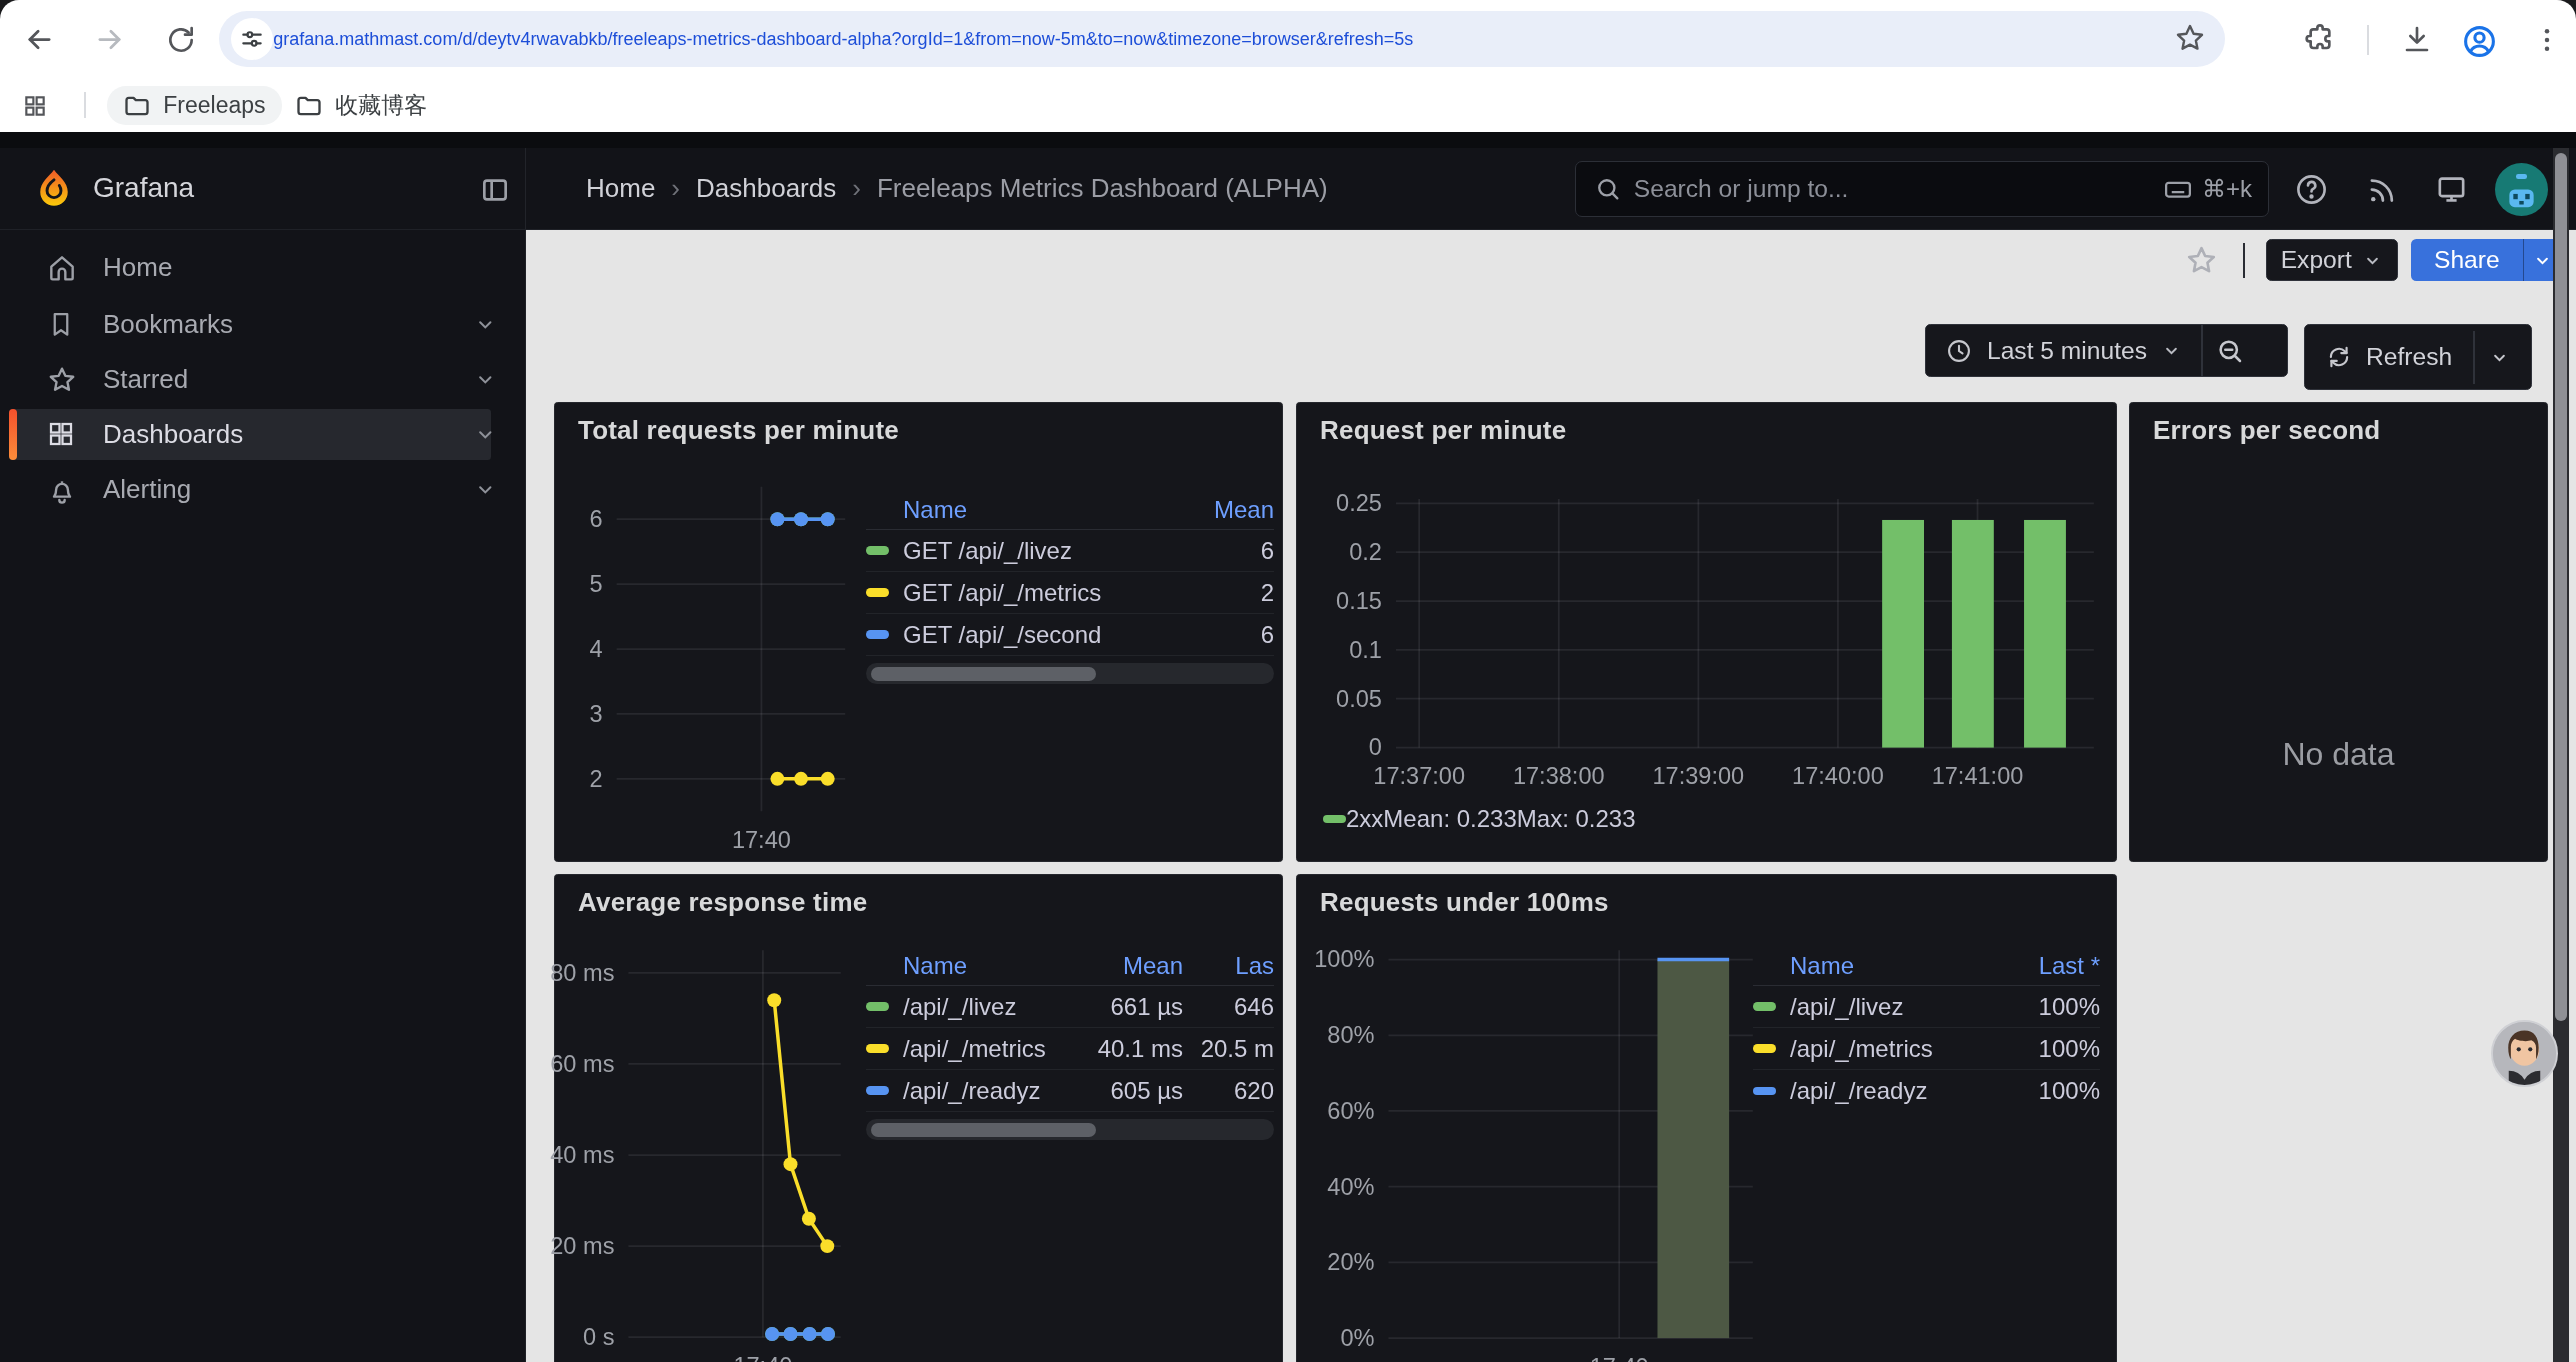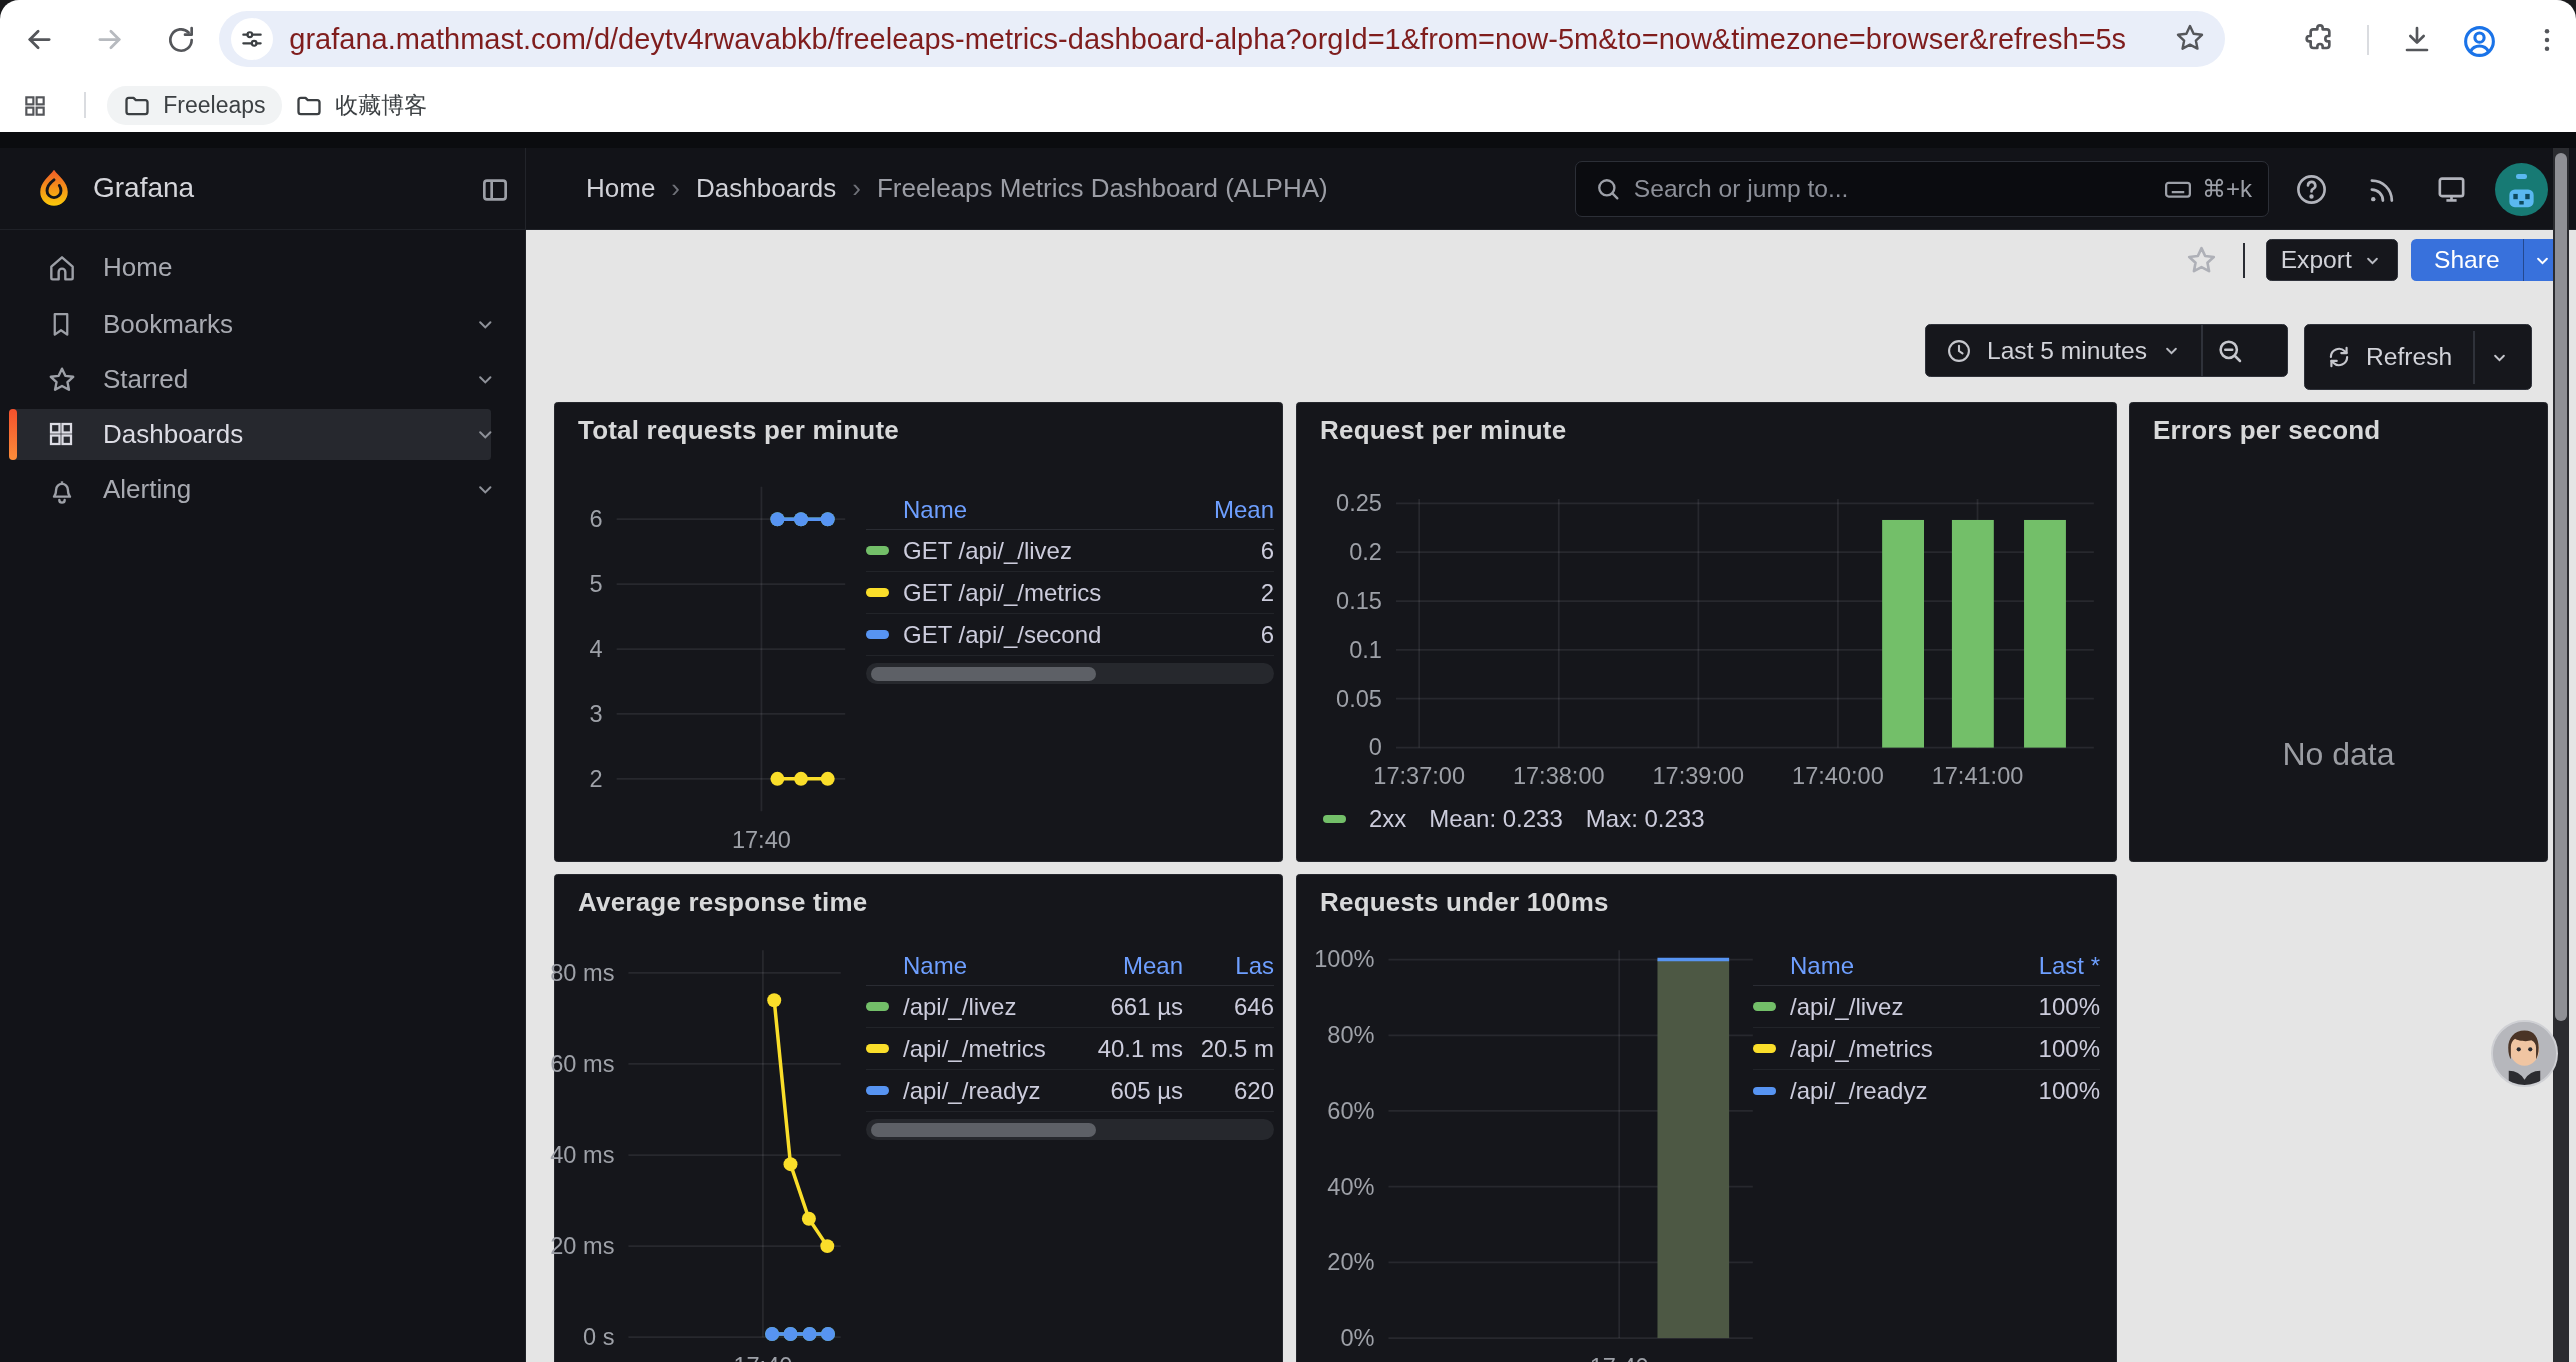--- a/index.html
+++ b/index.html
@@ -9,21 +9,21 @@
   .abs { position:absolute; }
 
   
   .chrome-toolbar { position:absolute; left:0; top:0; width:2576px; height:79px; background:#ffffff; }
   .chrome-bookmarks { position:absolute; left:0; top:79px; width:2576px; height:53px; background:#ffffff; }
   .cicon { color:#54565a; display:flex; align-items:center; justify-content:center; }
   .cicon svg { display:block; }
   .cicon.disabled { color:#b7babf; }
   .url-pill { position:absolute; left:219px; top:11.4px; width:2006px; height:56px; background:#e9eef9; border-radius:28px; display:flex; align-items:center; }
   .tune-circle { width:42px; height:42px; border-radius:50%; background:#ffffff; display:flex; align-items:center; justify-content:center; margin-left:12.3px; color:#3c4043; }
-  .url-text { margin-left:16px; font-size:29px; color:#7f1d1d; white-space:nowrap; overflow:hidden; flex:1; }
+  .url-text { font-size:18px; color:#1d4ed8; white-space:nowrap; overflow:hidden; flex:1; }
   .url-star { margin-right:19px; color:#54565a; }
   .bm-chip { position:absolute; top:7px; height:39px; display:flex; align-items:center; gap:12.3px; color:#3c4043; font-size:23px; padding:16px 16px; border-radius:19px; }
   .chrome-div { position:absolute; width:1.8px; background:#dadce0; }
 
   
   .gf-app { position:absolute; left:0; top:148px; width:2576px; height:1231px; background:#e5e5e5; color:#ccccdc; }
   .gf-header { position:absolute; left:0; top:0; width:2576px; height:82px; background:#121318; border-bottom:1.8px solid #1f2127; }
   .gf-header-left { position:absolute; left:0; top:0; width:526px; height:81px; border-right:1.8px solid #22242a; }
   .gf-brand { position:absolute; left:93px; top:24px; font-size:28px; font-weight:500; color:#d5d6db; }
   .crumb { font-size:26px; font-weight:500; color:#d0d1d7; }
@@ -65,21 +65,21 @@
   .lgt-row:last-of-type { border-bottom:none; }
   .sw { width:23px; height:8.8px; border-radius:4.4px; margin-right:14px; flex:none; }
   .lg-name { flex:1; color:#ccccdc; white-space:nowrap; overflow:hidden; }
   .lgt-head .lg-name { color:#6e9fff; padding-left:37px; }
   .lg-val { width:96px; text-align:right; color:#ccccdc; white-space:nowrap; }
   .lgt-head .lg-val { color:#6e9fff; }
   .lg-val3 { width:91px; text-align:right; color:#ccccdc; white-space:nowrap; overflow:hidden; }
   .lgt-head .lg-val3 { color:#6e9fff; }
   .lgt-scroll { margin-top:7px; height:21px; background:#26282d; border-radius:10.5px; position:relative; }
   .lgt-thumb { position:absolute; left:5.3px; top:3.5px; height:14px; width:55%; background:#5d6066; border-radius:7px; }
-  .legend-inline { position:absolute; display:flex; align-items:center; gap:23px; font-size:24px; color:#ccccdc; }
+  .legend-inline { position:absolute; display:flex; align-items:center; font-size:24px; color:#ccccdc; }
   .legend-inline .sw { margin-right:0; }
 
   .vscroll-track { position:absolute; left:2553px; top:0; width:16px; height:1231px; background:#2b2c30; }
   .vscroll-thumb { position:absolute; left:1.8px; top:5.3px; width:12.3px; height:868px; background:#8f9095; border-radius:6.1px; }
   .hscroll-thumb { position:absolute; left:480px; top:1217px; width:2083px; height:11.4px; background:#8f9095; border-radius:5.3px; }
 
   .float-avatar { position:absolute; left:2491px; top:872px; width:67px; height:67px; border-radius:50%; background:#b6b7bc; border:2.6px solid #cfd0d4; overflow:hidden; z-index:5; }
 </style>
 </head>
 <body>

